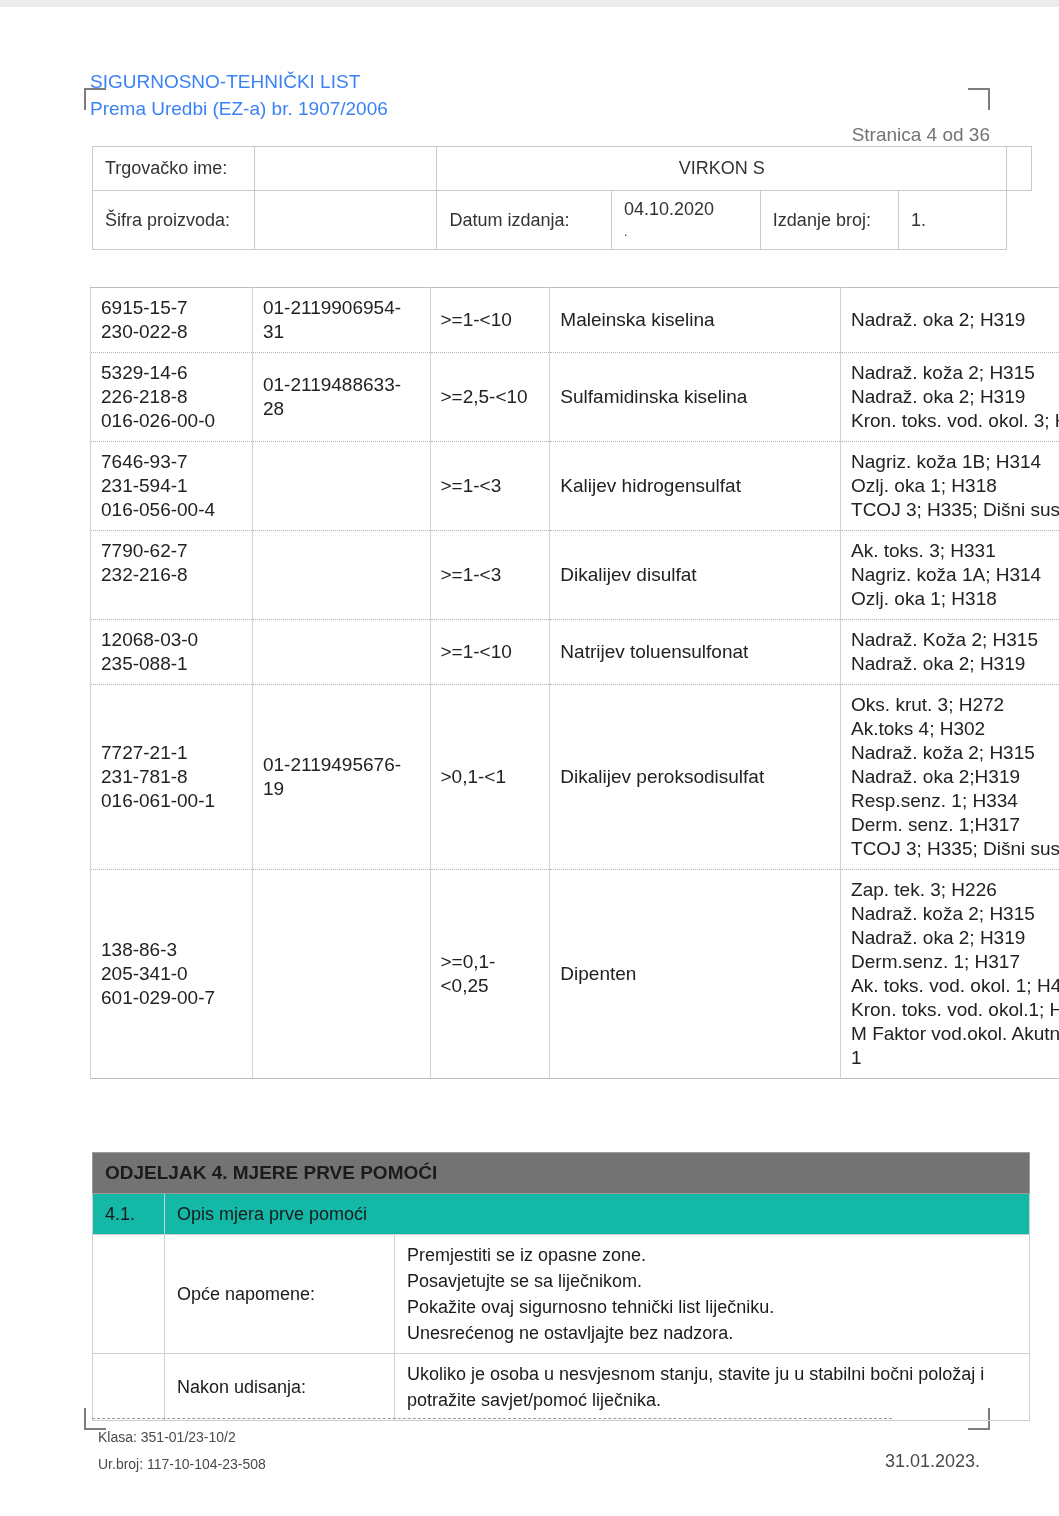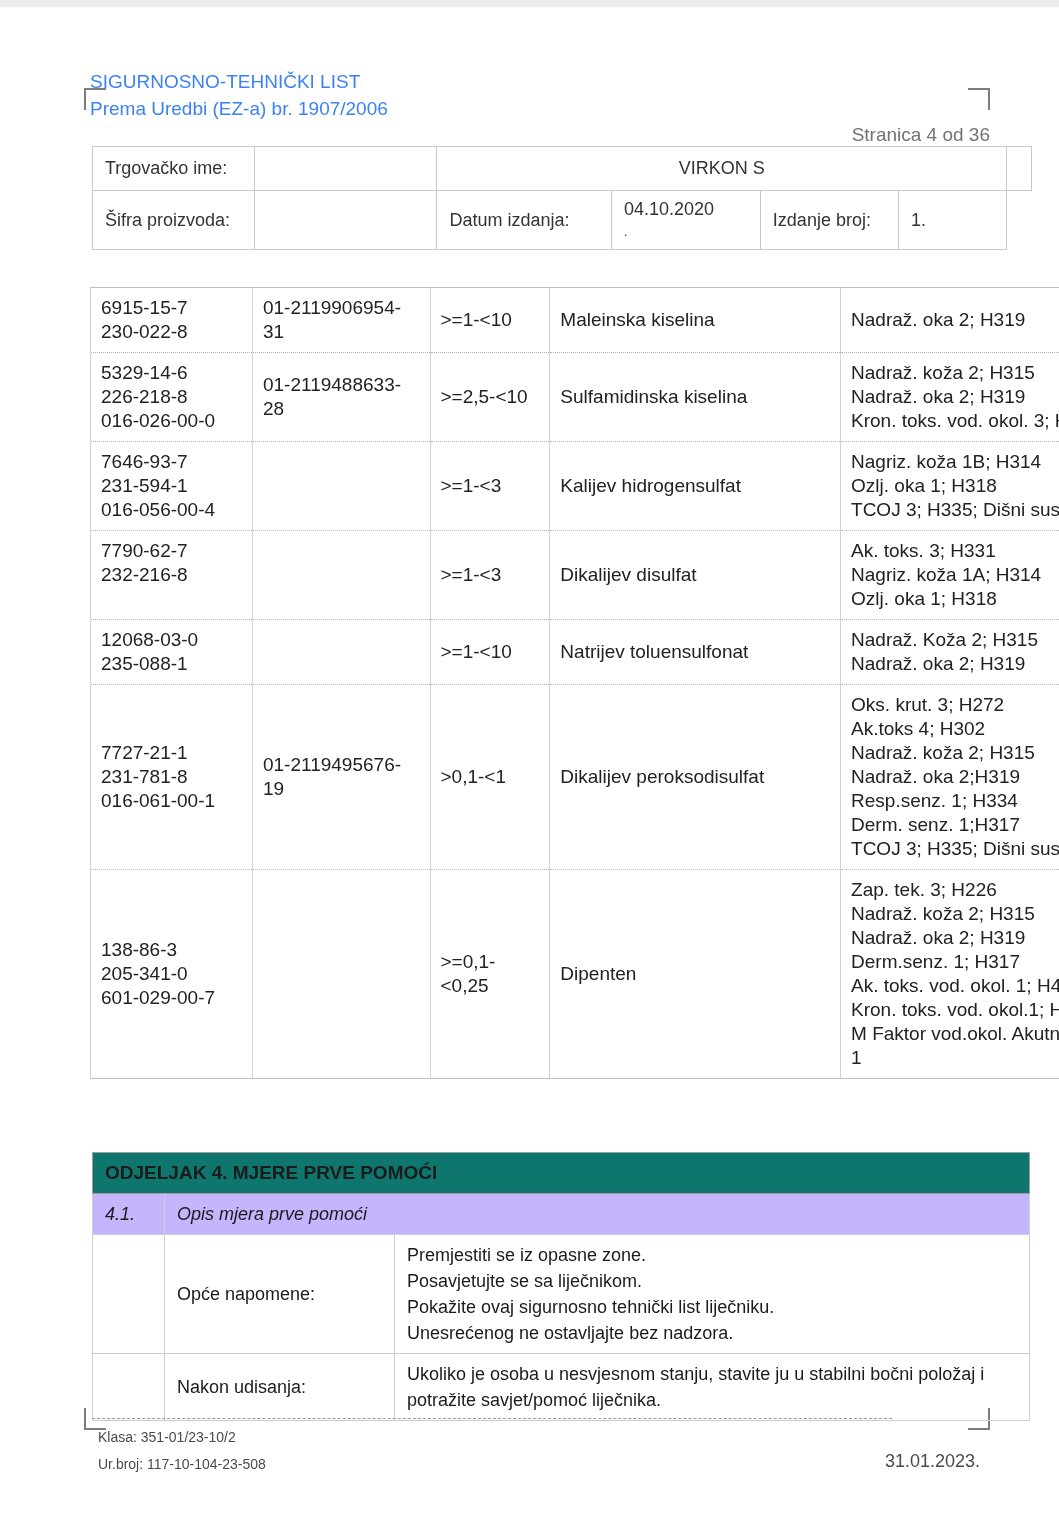--- a/index.html
+++ b/index.html
@@ -131,29 +131,28 @@
     font-size: 18px;
     color: #1b1b1b;
   }
   .sec4 td {
     border: 1px solid #cfcfcf;
     padding: 7px 12px;
     vertical-align: middle;
     line-height: 26px;
   }
   .sec4-title td {
-    background: #0f766e;
+    background: #737373;
     font-weight: bold;
     font-size: 19px;
     border: 1px solid #9d9d9d;
     padding: 7px 12px;
   }
   .sec4-sub td {
-    background: #c4b5fd;
-    font-style: italic;
+    background: #14b8a6;
   }
   .sec4-num { width: 72px; }
   .sec4-key { width: 230px; }
   .sec4-val { }
   .cell-top { vertical-align: top; }
 
   
   .foot-rule {
     position: absolute;
     top: 1418px;

